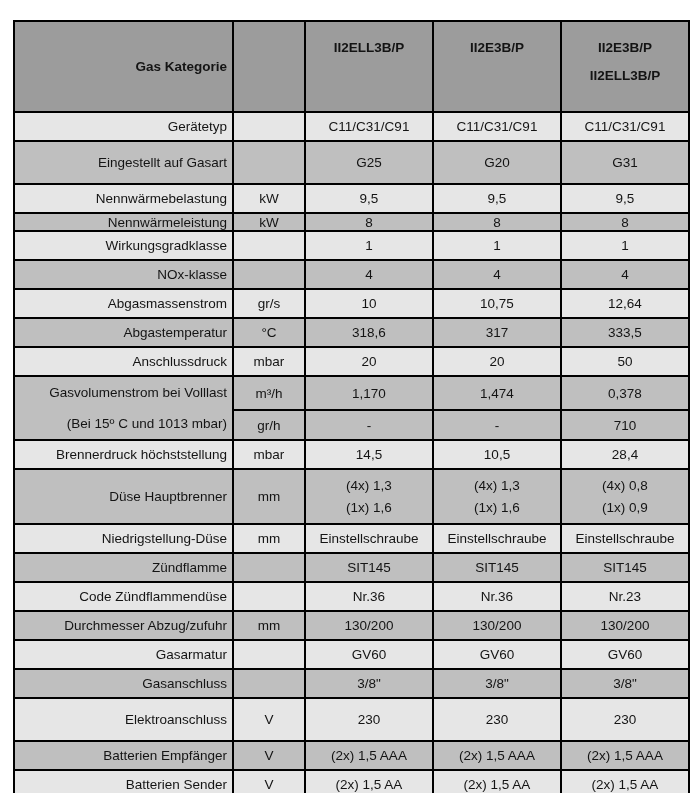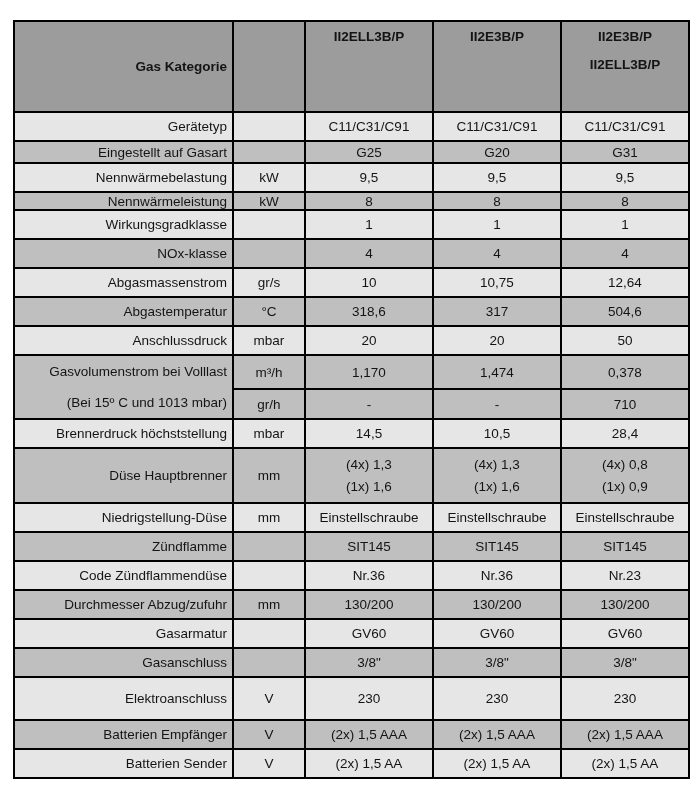--- a/index.html
+++ b/index.html
@@ -35,21 +35,21 @@
     border: 2px solid var(--border-color);
     padding: 0 5px;
     overflow: hidden;
   }
   
   .spec-table thead tr { height: 91px; }
   .spec-table th {
     background: var(--header-bg);
     font-weight: bold;
     vertical-align: top;
-    padding-top: 1px;
+    padding-top: 12px;
   }
   .spec-table th.label {
     vertical-align: middle;
     text-align: right;
     padding-top: 0;
   }
   .hline { line-height: 28px; }
   
   .spec-table tr.light td { background: var(--row-light); }
   .spec-table tr.dark  td { background: var(--row-dark); }
@@ -103,21 +103,21 @@
           <td class="value">
             <div>C11/C31/C91</div>
           </td>
           <td class="value">
             <div>C11/C31/C91</div>
           </td>
           <td class="value">
             <div>C11/C31/C91</div>
           </td>
         </tr>
-        <tr class="dark" style="height: 22px; border-radius: 11px;">
+        <tr class="dark" style="height: 43px; border-radius: 11px;">
           <td class="label">
             <div>Eingestellt auf Gasart</div>
           </td>
           <td class="unit"></td>
           <td class="value">
             <div>G25</div>
           </td>
           <td class="value">
             <div>G20</div>
           </td>
@@ -205,21 +205,21 @@
             <div>Abgastemperatur</div>
           </td>
           <td class="unit">°C</td>
           <td class="value">
             <div>318,6</div>
           </td>
           <td class="value">
             <div>317</div>
           </td>
           <td class="value">
-            <div>504,6</div>
+            <div>333,5</div>
           </td>
         </tr>
         <tr class="light" style="height: 29px;">
           <td class="label">
             <div>Anschlussdruck</div>
           </td>
           <td class="unit">mbar</td>
           <td class="value">
             <div>20</div>
           </td>

